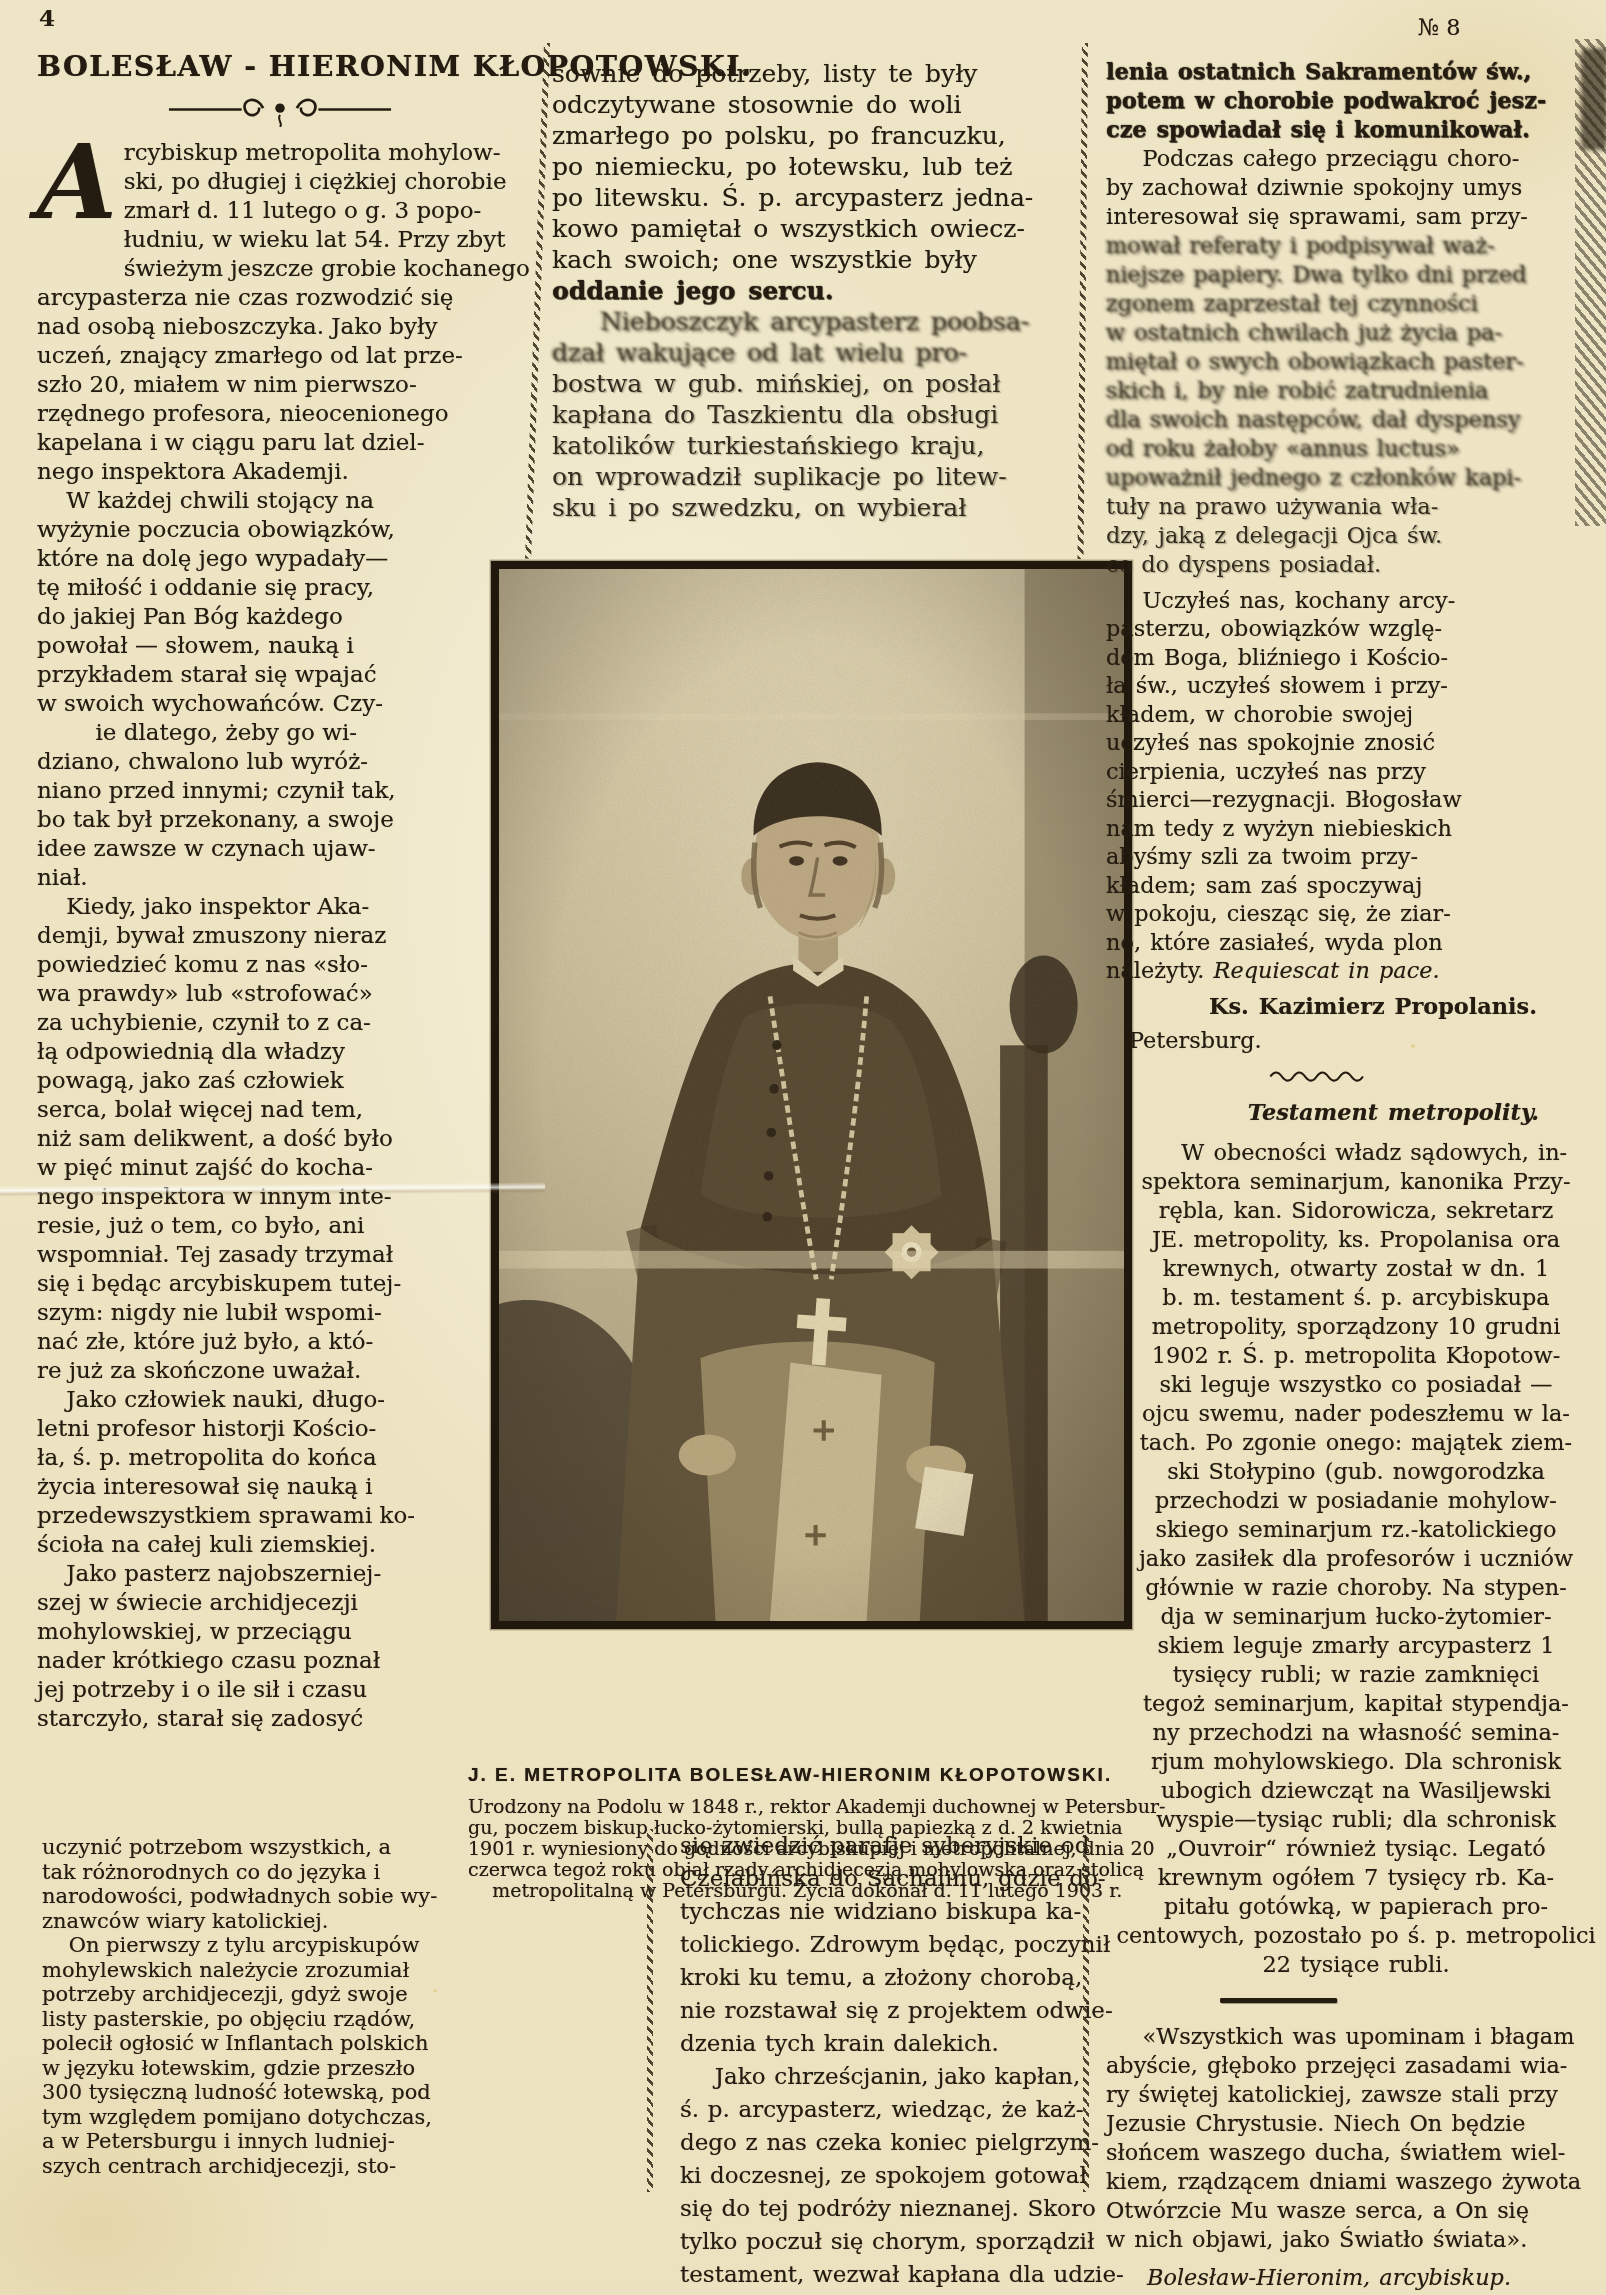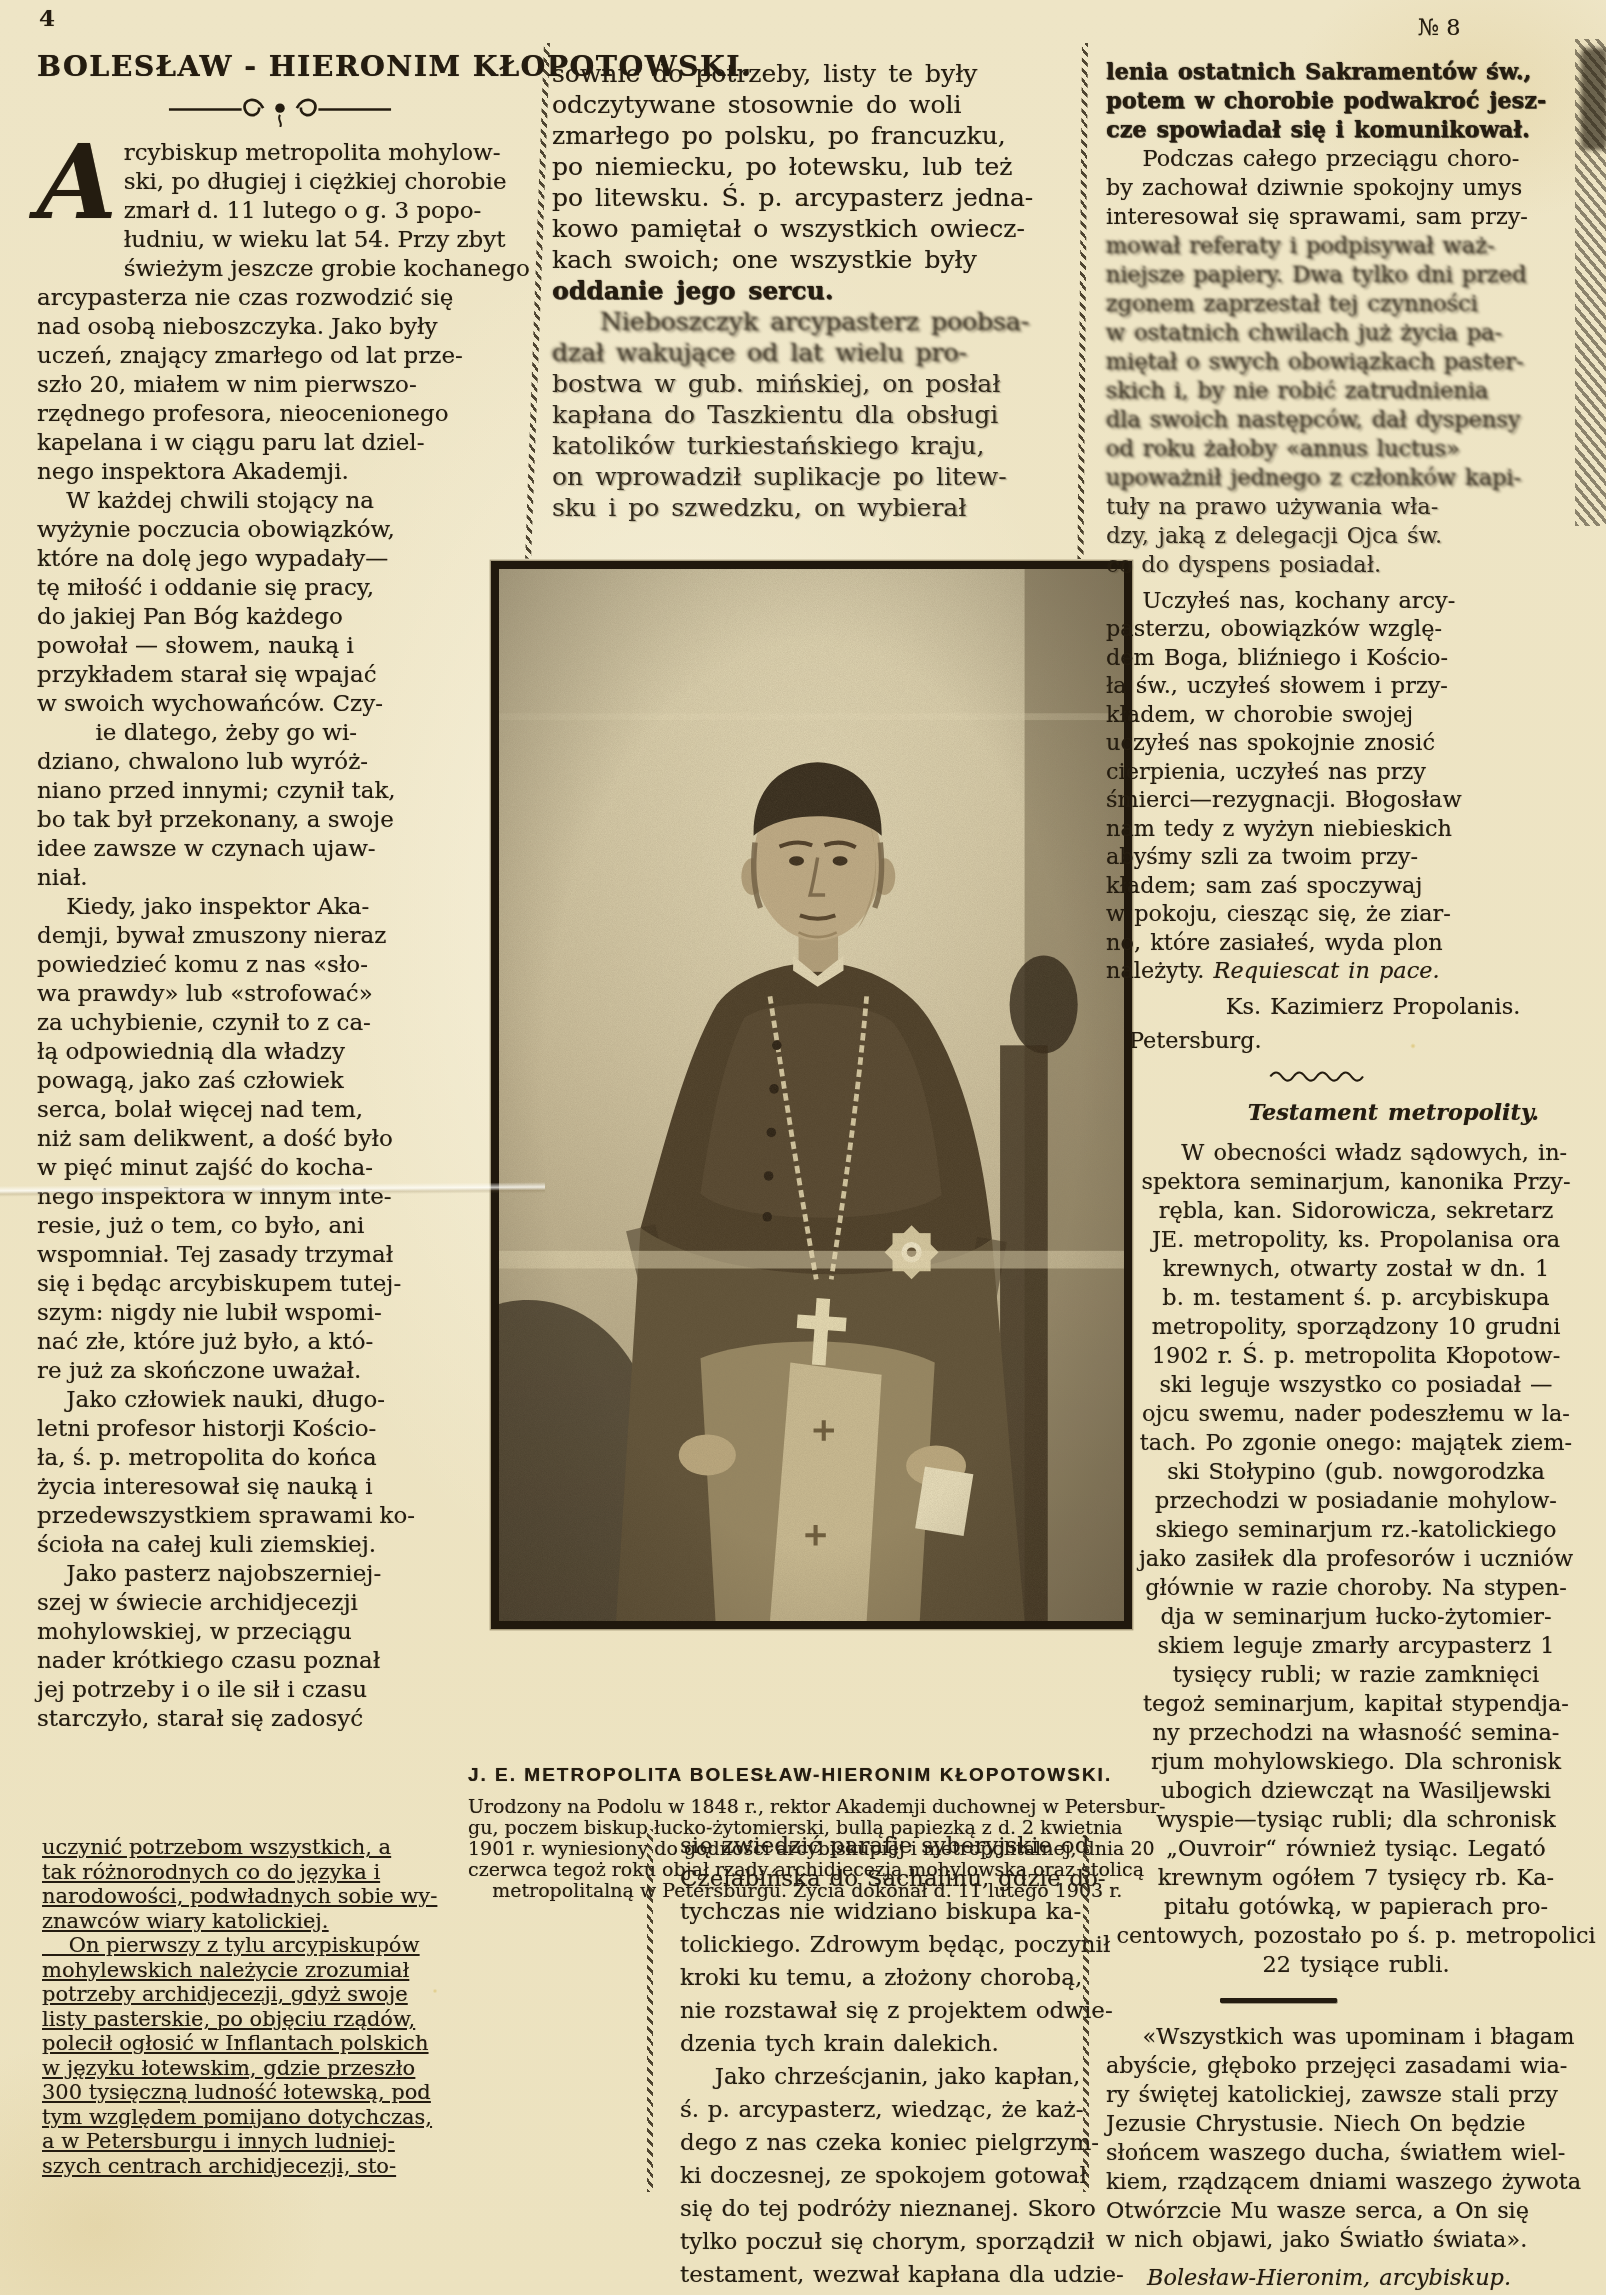--- a/index.html
+++ b/index.html
@@ -20,21 +20,21 @@
     font-family:"DejaVu Serif", serif;
   }
   .abs{position:absolute;}
   .para{margin:0; white-space:pre; text-shadow:0 0 0.7px rgba(46,36,18,.55);}
   .pagenum{left:39px; top:4.1px; font-size:23px; font-weight:bold;}
   .issuenum{left:1418px; top:13.6px; font-size:22.4px;}
 
   
   .col1top{left:37px; top:39px; width:485px;}
   .col1top .para{font-size:23px; line-height:29px;}
-  .col1bottom{left:42px; top:1835px; width:603px;text-decoration:underline;}
+  .col1bottom{left:42px; top:1835px; width:603px;}
   .col1bottom .para{font-size:21px; line-height:24.5px;}
   .col2top{left:552px; top:58px; width:514px;}
   .col2top .para{font-size:25px; line-height:31px; word-spacing:4.1px;}
   .col2bottom{left:680px; top:1829px; width:397px;}
   .col2bottom .para{font-size:23px; line-height:33px; word-spacing:1.4px;}
   .col3{left:1106px; top:57px; width:500px;}
   .col3 .para{font-size:22.4px; line-height:29px; word-spacing:2px;}
 
   .title{
     margin:9.5px 0 0 0; font-size:28.5px; font-weight:bold; letter-spacing:1.4px;
@@ -43,21 +43,21 @@
   .ornament{width:224px; margin:9.5px auto 11px auto; display:block;}
   .dropcap{
     float:left; font-size:103px; line-height:80px; height:114px;
     font-style:italic; font-weight:bold; margin:4.1px 6.8px 0 0;
   }
 
   .inkheavy{font-weight:bold; filter:blur(0.3px); text-shadow:0.7px 0.7px 0.7px rgba(32,24,12,.75), 0 0 1.4px rgba(32,24,12,.8);}
   .ghost{filter:blur(1px); opacity:.85; text-shadow:2px 2px 2px rgba(58,48,28,.6), -2px -1.4px 2px rgba(58,48,28,.45);}
   .ghostlight{filter:blur(0.5px); opacity:.92; text-shadow:1.4px 1.4px 1.4px rgba(58,48,28,.4);}
 
-  .sig{font-size:24px; font-weight:normal; margin:6.8px 27px 0 0; text-align:center; padding-left:61px; white-space:pre;}
+  .sig{font-size:24px; font-weight:bold; margin:6.8px 27px 0 0; text-align:center; padding-left:61px; white-space:pre;}
   .sigplace{font-size:18.3px; margin:5.4px 0 0 23px; white-space:pre;}
   .squiggle{display:block; margin:12.2px 0 0 163px;}
   .sectheading{font-size:24.5px; font-weight:bold; font-style:italic; margin:16.3px 0 0 0; text-align:center; padding-left:75px; white-space:pre;}
   .testament{font-size:20px; line-height:24px; word-spacing:0.7px; margin-top:11px;text-align:center;}
   .shortdiv{width:117px; height:4.1px; background:#241c10; margin:19px 0 0 114px; box-shadow:0.7px 0.7px 0 rgba(36,28,16,.5); border-radius:1.4px;}
   .quote{font-size:23px; line-height:32px; word-spacing:3.4px; margin-top:19px;}
   .qsig{font-size:24px; font-style:italic; margin:9.5px 0 0 0; text-align:left; padding-left:41px; white-space:pre;}
 
   
   .vrule{

